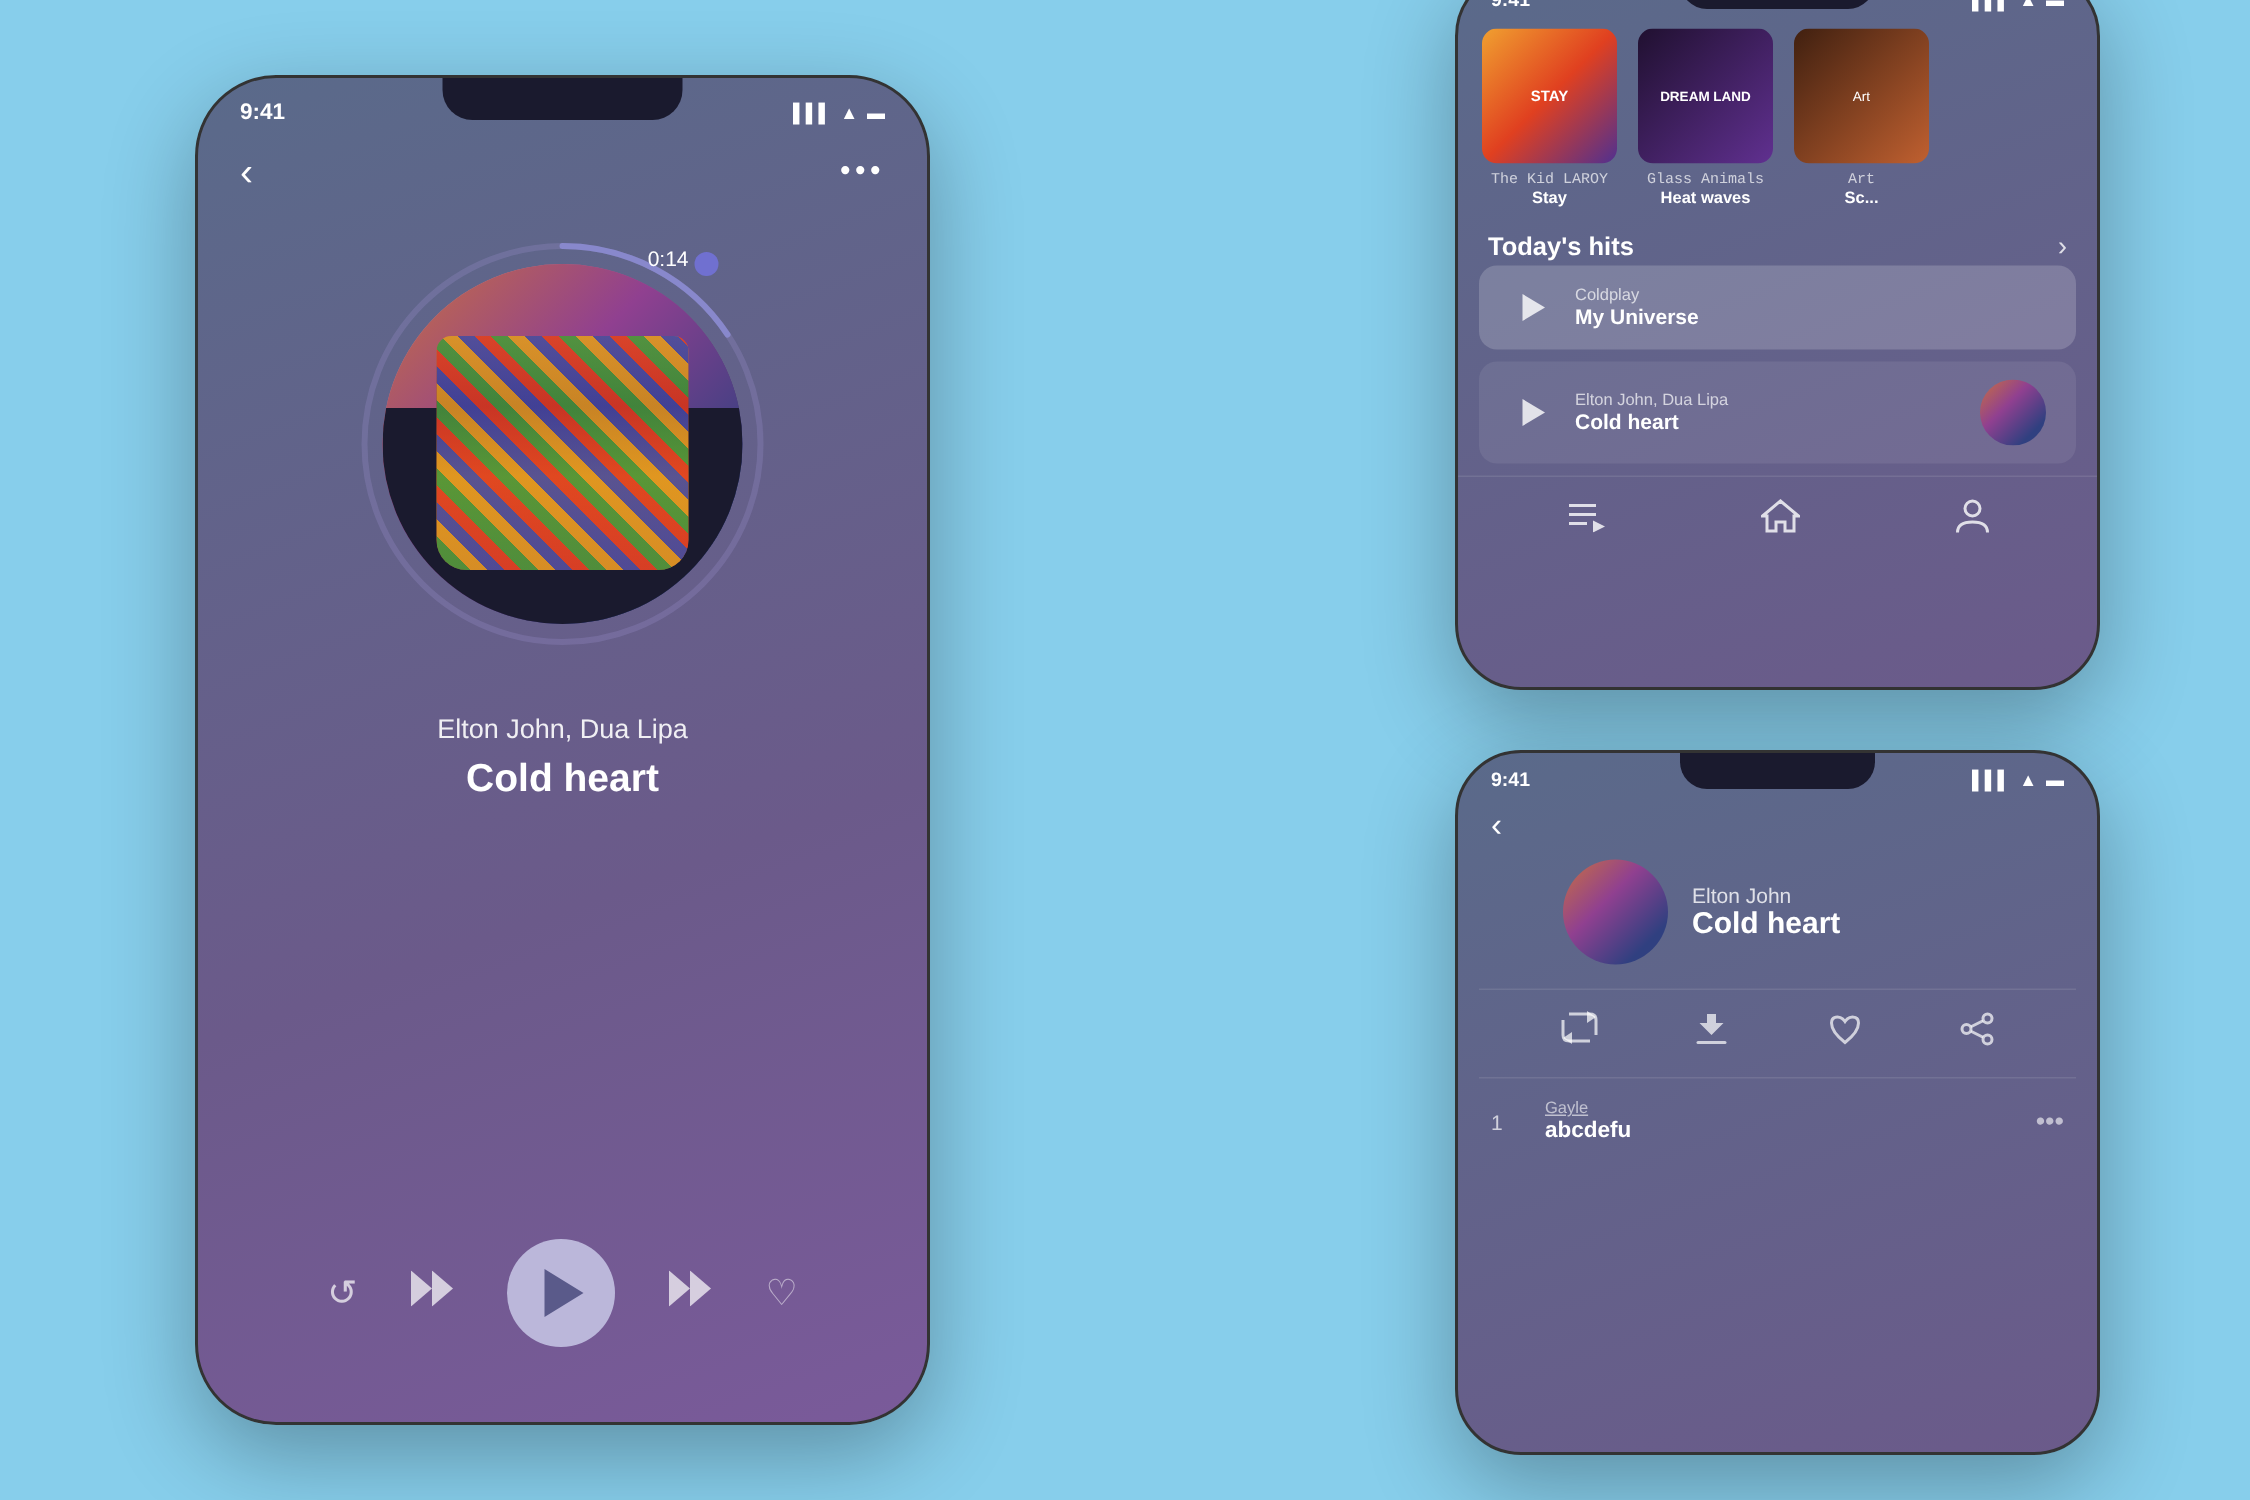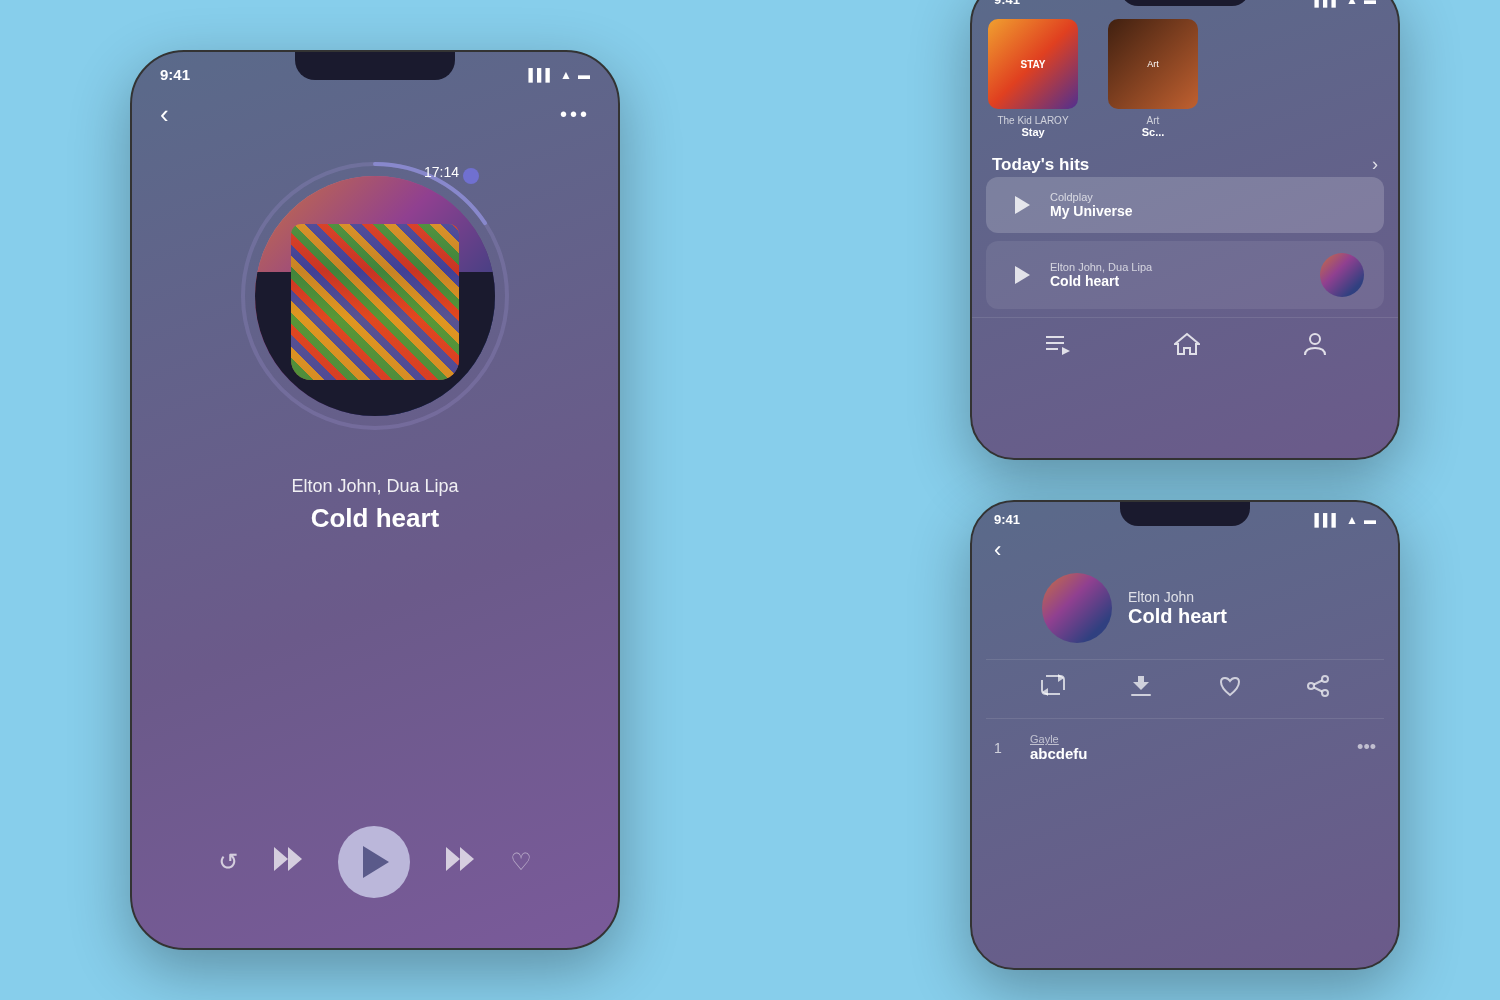--- a/index.html
+++ b/index.html
@@ -228,21 +228,21 @@
       padding: 10px 22px 0;
       display: flex;
       justify-content: space-between;
       align-items: center;
       color: white;
       font-size: 13px;
       font-weight: 600;
     }
     .phone2-albums {
       display: flex;
-      gap: 30px;
+      gap: 14px;
       padding: 12px 16px 0;
       overflow: hidden;
     }
     .album-card {
       display: flex;
       flex-direction: column;
       align-items: center;
       min-width: 90px;
     }
     .album-thumb {
@@ -273,20 +273,21 @@
     .thumb-art {
       background: linear-gradient(135deg, #402010 0%, #804020 50%, #c06030 100%);
       width: 100%; height: 100%;
       display: flex; align-items: center; justify-content: center;
       font-size: 9px; color: white; text-align: center;
     }
     .album-card-artist {
       color: rgba(255,255,255,0.7);
       font-size: 10px;
       text-align: center;
+      font-family: Liberation Mono, monospace;
     }
     .album-card-song {
       color: white;
       font-size: 11px;
       font-weight: 600;
       text-align: center;
     }
 
     .section-header {
       display: flex;
@@ -507,21 +508,21 @@
     <svg class="album-circle-svg" viewBox="0 0 280 280">
       <circle cx="140" cy="140" r="132" stroke="rgba(150,140,200,0.3)" stroke-width="4"></circle>
       <circle cx="140" cy="140" r="132" stroke="#8888cc" stroke-width="4" stroke-dasharray="830" stroke-dashoffset="700" stroke-linecap="round" transform="rotate(-90 140 140)"></circle>
     </svg>
     <div class="album-art">
       <div class="album-art-figure">
         <div class="mask-decor"></div>
       </div>
     </div>
     <div class="progress-dot"></div>
-    <span class="progress-time">17:14</span>
+    <span class="progress-time">0:14</span>
   </div>
 
   <div class="song-info">
     <div class="song-artist">Elton John, Dua Lipa</div>
     <div class="song-title">Cold heart</div>
   </div>
 
   <div class="player-controls">
     <span class="ctrl-icon">↺</span>
     <span class="ctrl-icon">
@@ -558,20 +559,27 @@
   <div class="phone2-albums">
     <div class="album-card">
       <div class="album-thumb">
         <div class="thumb-kid">STAY</div>
       </div>
       <div class="album-card-artist">The Kid LAROY</div>
       <div class="album-card-song">Stay</div>
     </div>
     <div class="album-card">
       <div class="album-thumb">
+        <div class="thumb-glass">DREAM LAND</div>
+      </div>
+      <div class="album-card-artist">Glass Animals</div>
+      <div class="album-card-song">Heat waves</div>
+    </div>
+    <div class="album-card">
+      <div class="album-thumb">
         <div class="thumb-art">Art</div>
       </div>
       <div class="album-card-artist">Art</div>
       <div class="album-card-song">Sc...</div>
     </div>
   </div>
 
   <div class="section-header">
     <span class="section-title">Today's hits</span>
     <span class="section-arrow">›</span>

